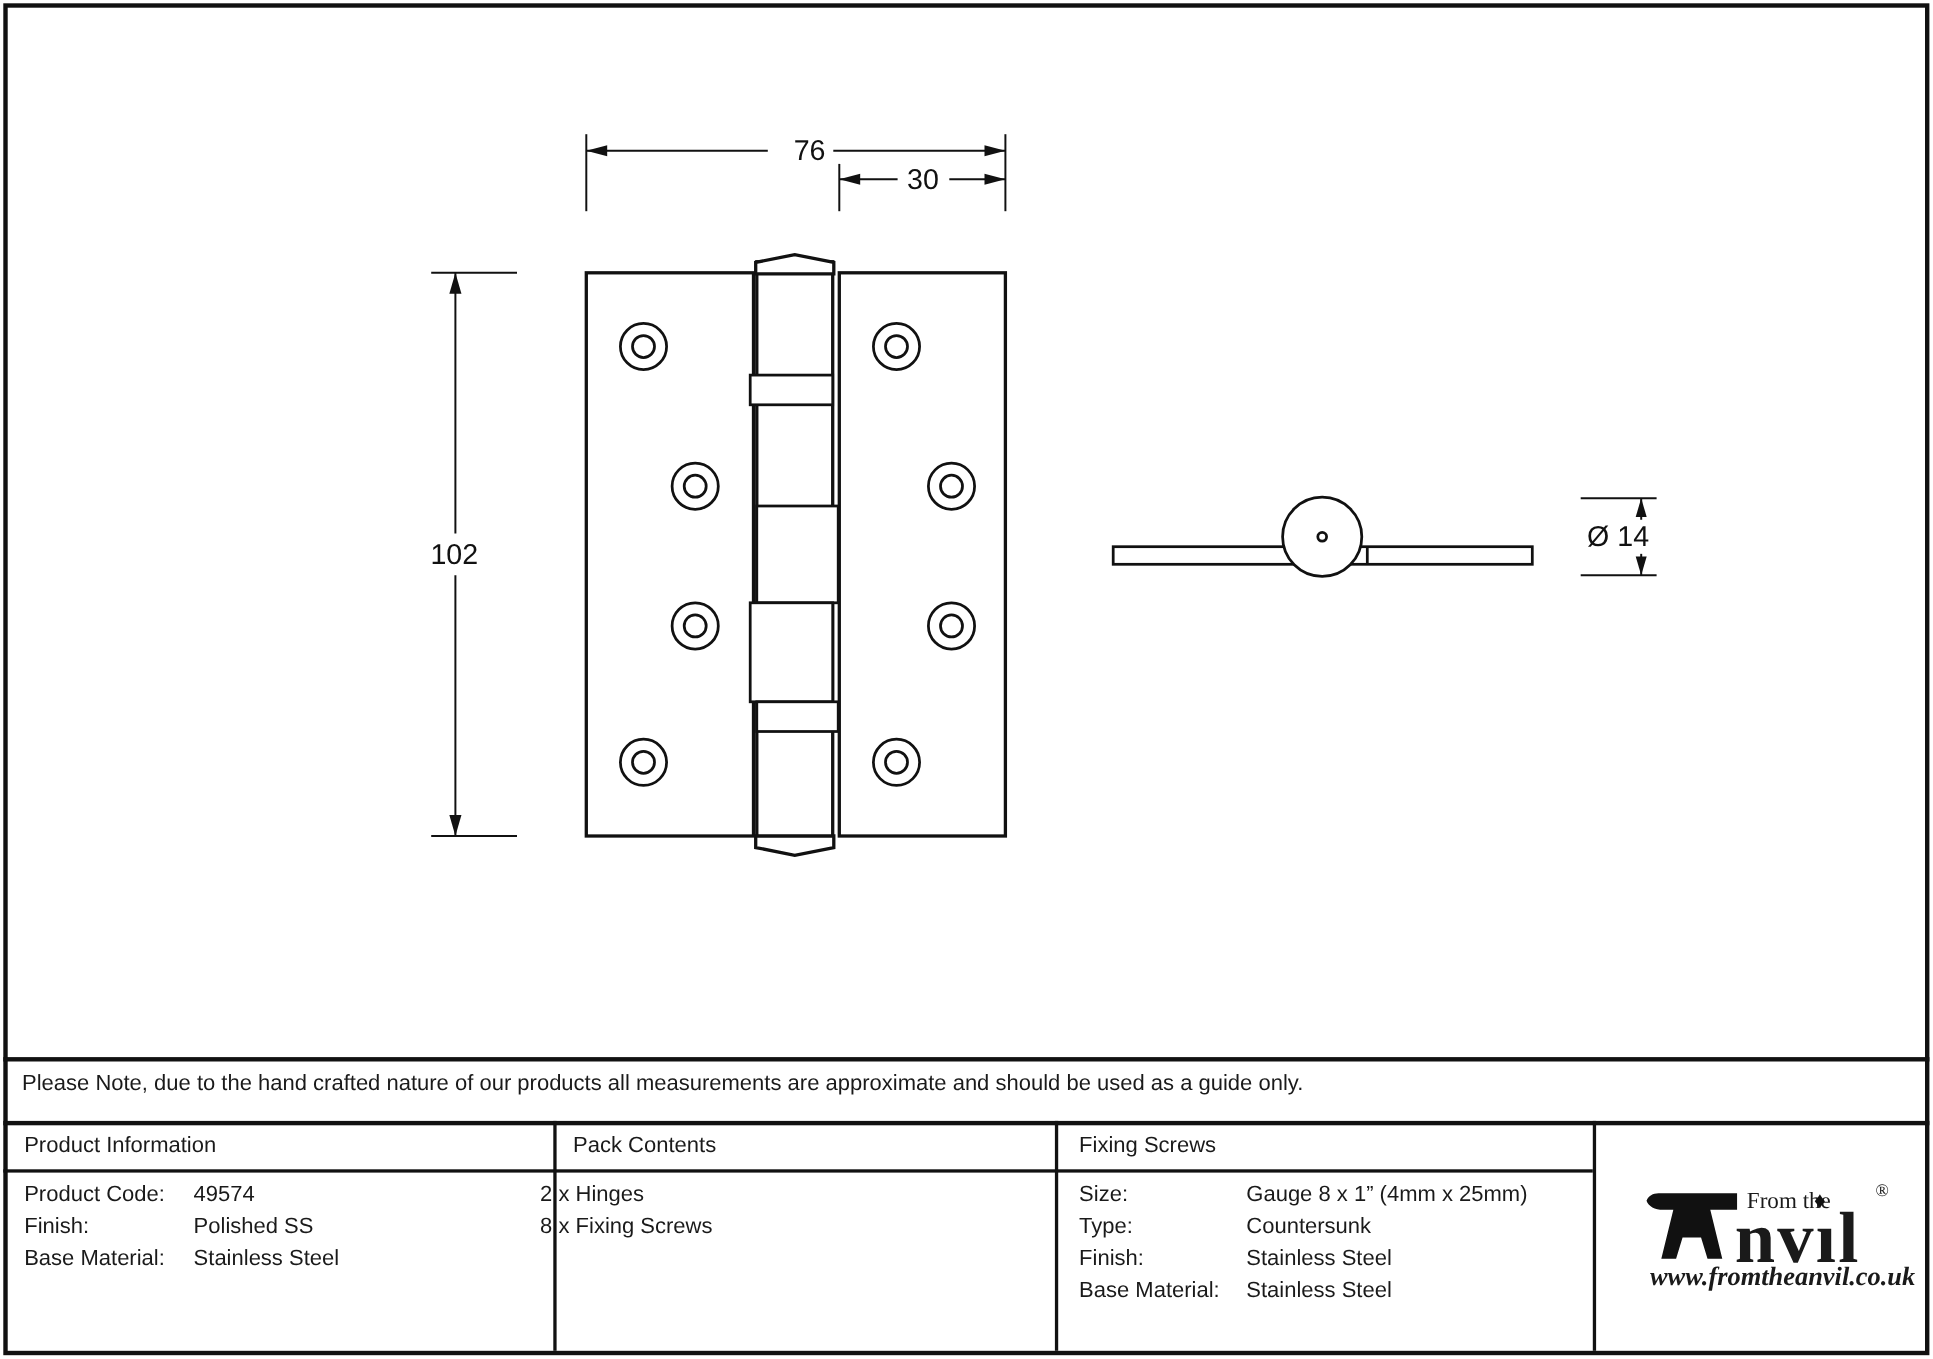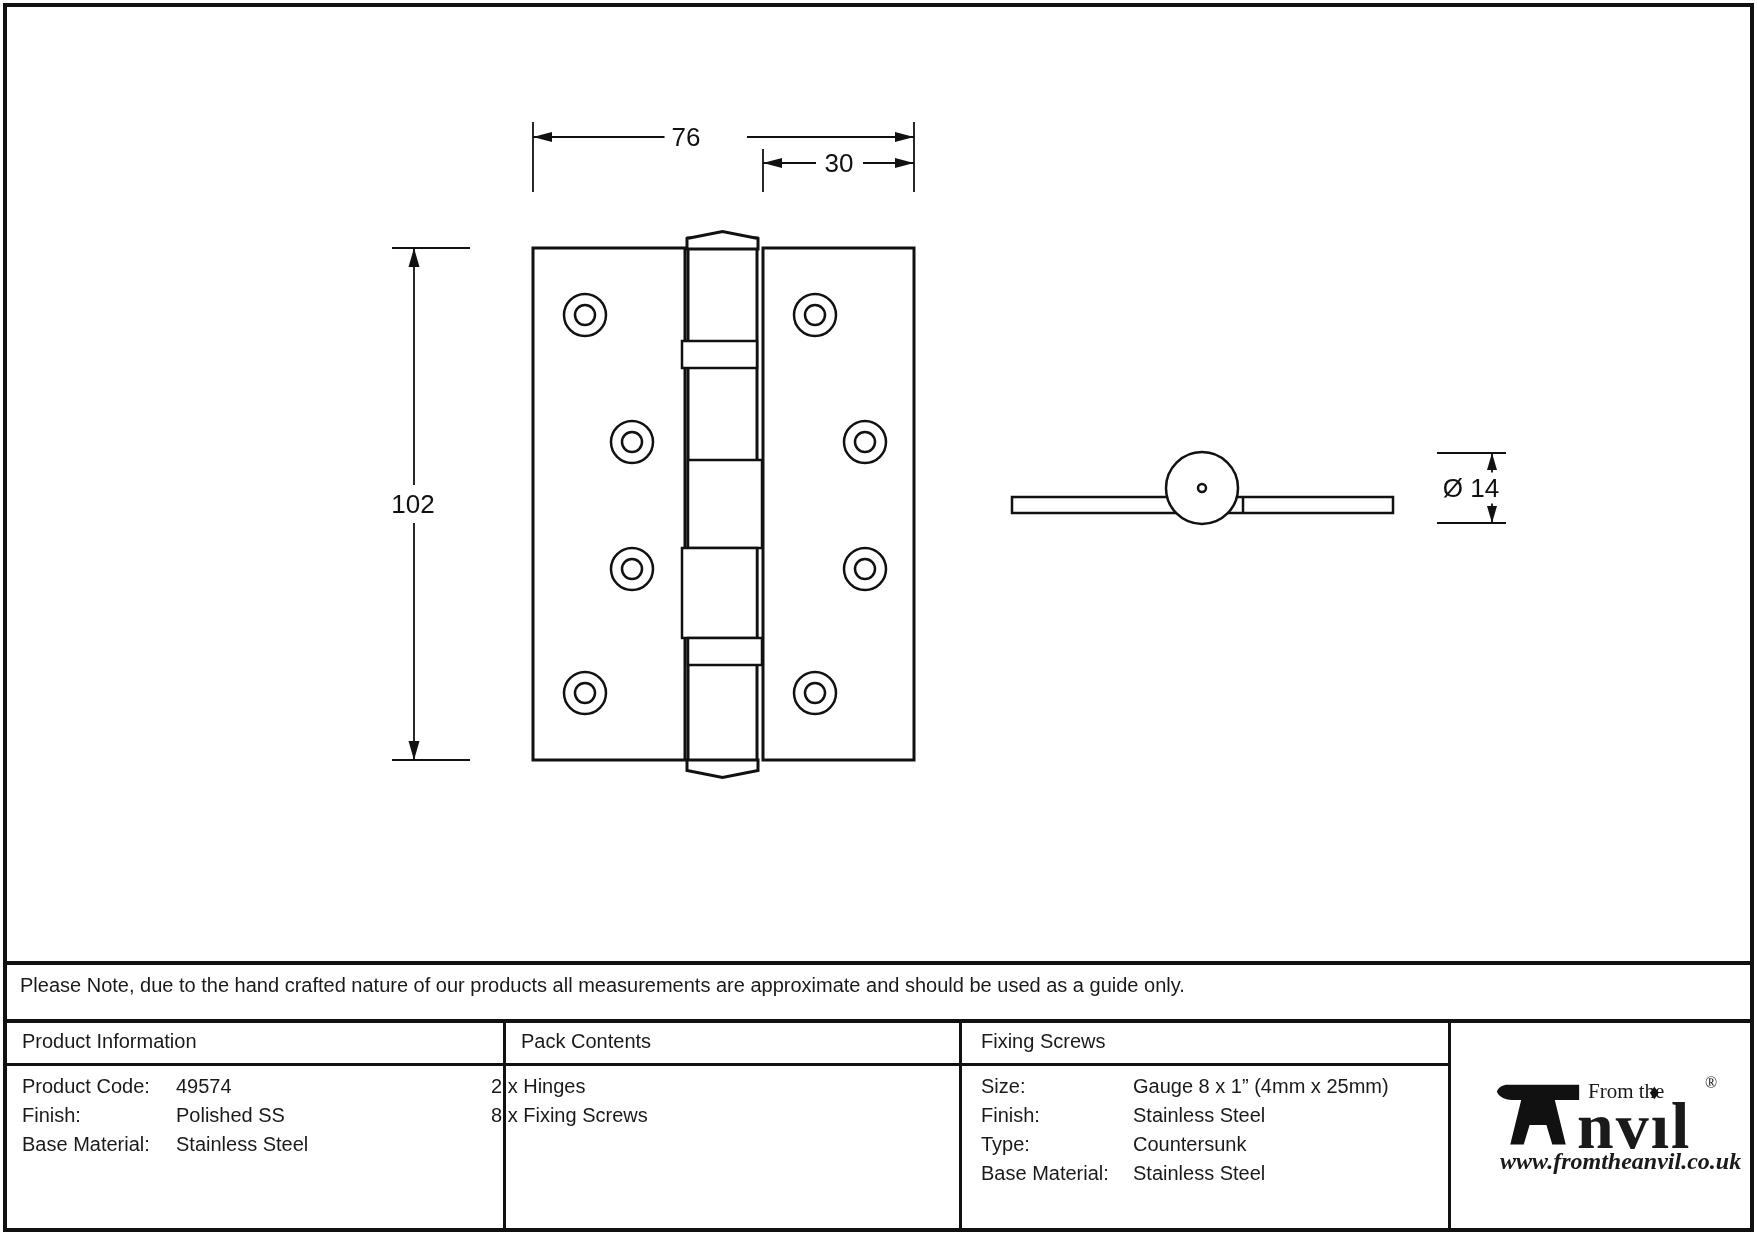--- a/index.html
+++ b/index.html
@@ -97,21 +97,21 @@
       <polygon points="914,137 895,132 895,142"></polygon>
       <polygon points="763,163 782,158 782,168"></polygon>
       <polygon points="914,163 895,158 895,168"></polygon>
       <polygon points="414,248 408.5,267 419.5,267"></polygon>
       <polygon points="414,760 408.5,741 419.5,741"></polygon>
       <polygon points="1492,453 1487,470 1497,470"></polygon>
       <polygon points="1492,523 1487,506 1497,506"></polygon>
     </g>
   </svg>
 
-  <div class="dim-label" style="left:686px;top:137px;">76</div>
+  <div class="dim-label" style="left:736px;top:137px;">76</div>
   <div class="dim-label" style="left:839px;top:163px;">30</div>
   <div class="dim-label" style="left:413px;top:504px;">102</div>
   <div class="dim-label" style="left:1471px;top:488px;">Ø 14</div>
 
   <div class="hline" style="left:3px;top:961px;width:1751px;height:4px;"></div>
   <div class="hline" style="left:3px;top:1019px;width:1751px;height:4px;"></div>
   <div class="hline" style="left:3px;top:1063px;width:1445px;height:3px;"></div>
   <div class="vline" style="left:503px;top:1019px;width:3px;height:209px;"></div>
   <div class="vline" style="left:959px;top:1019px;width:3px;height:209px;"></div>
   <div class="vline" style="left:1448px;top:1019px;width:3px;height:209px;"></div>
@@ -137,24 +137,24 @@
   <div class="kv" style="left:491px;width:420px;">
     <div>2 x Hinges</div>
     <div>8 x Fixing Screws</div>
   </div>
 
   <div class="kv fs" style="left:981px;width:460px;">
     <div>
       <span class="lbl">Size:</span><span>Gauge 8 x 1” (4mm x 25mm)</span>
     </div>
     <div>
-      <span class="lbl">Finish:</span><span>Stainless Steel</span>
+      <span class="lbl">Type:</span><span>Countersunk</span>
     </div>
     <div>
-      <span class="lbl">Type:</span><span>Countersunk</span>
+      <span class="lbl">Finish:</span><span>Stainless Steel</span>
     </div>
     <div>
       <span class="lbl">Base Material:</span><span>Stainless Steel</span>
     </div>
   </div>
 
   <div>
     <svg style="left:1496px;top:1082px;" width="84" height="66" viewBox="0 0 100 78">
       <path fill="#111" d="M 14 3 L 99 3 L 99 21 L 70 21 L 83 74 L 67 74 L 60 51 L 40 51 L 33 74 L 17 74 L 30 21 L 19 21 C 10 21 3 17 1 11 C 3 6 8 3 14 3 Z"></path>
     </svg>

